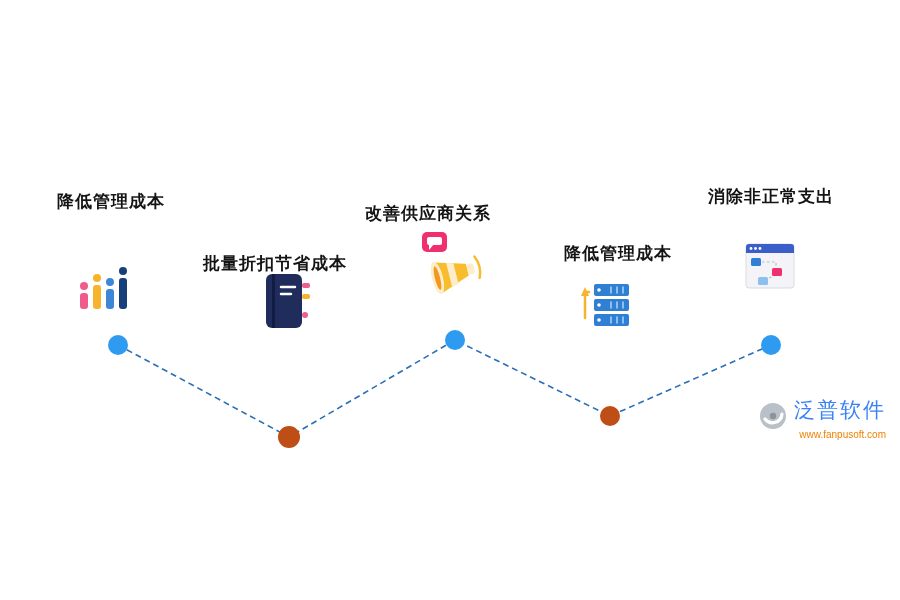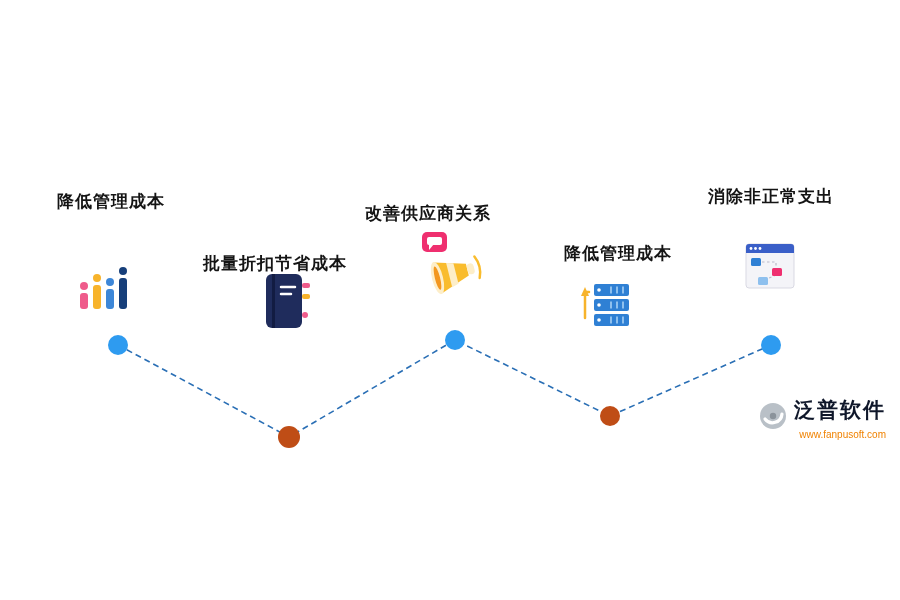--- a/index.html
+++ b/index.html
@@ -34,21 +34,21 @@
   #connector-layer{position:absolute;left:0;top:0;}
 
   #logo{
     position:absolute;
     right:14px;bottom:8px;
     display:flex;align-items:flex-start;gap:6px;
   }
   #logo .mark{flex:0 0 auto;margin-top:2px;}
   #logo .texts{display:flex;flex-direction:column;}
   #logo .brand{
-    font-size:21px;font-weight:bold;color:#0f172a;
+    font-size:21px;font-weight:normal;color:#3b82f6;
     letter-spacing:2px;line-height:1.1;
     font-family:"Liberation Serif", serif;
   }
   #logo .url{
     font-size:10px;color:#f08200;margin-top:7px;
     font-family:"Liberation Sans", sans-serif;
     text-align:right;
   }
 </style>
 </head>

